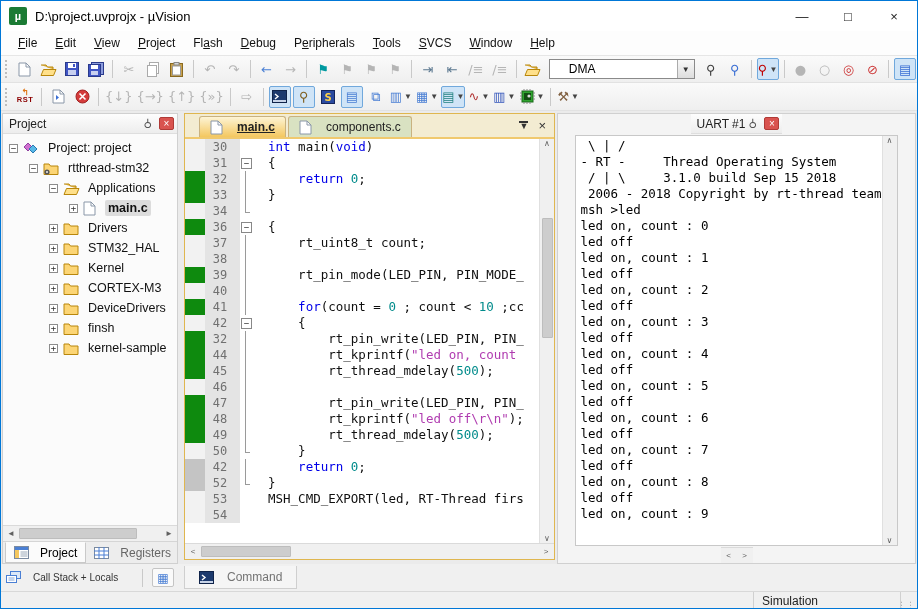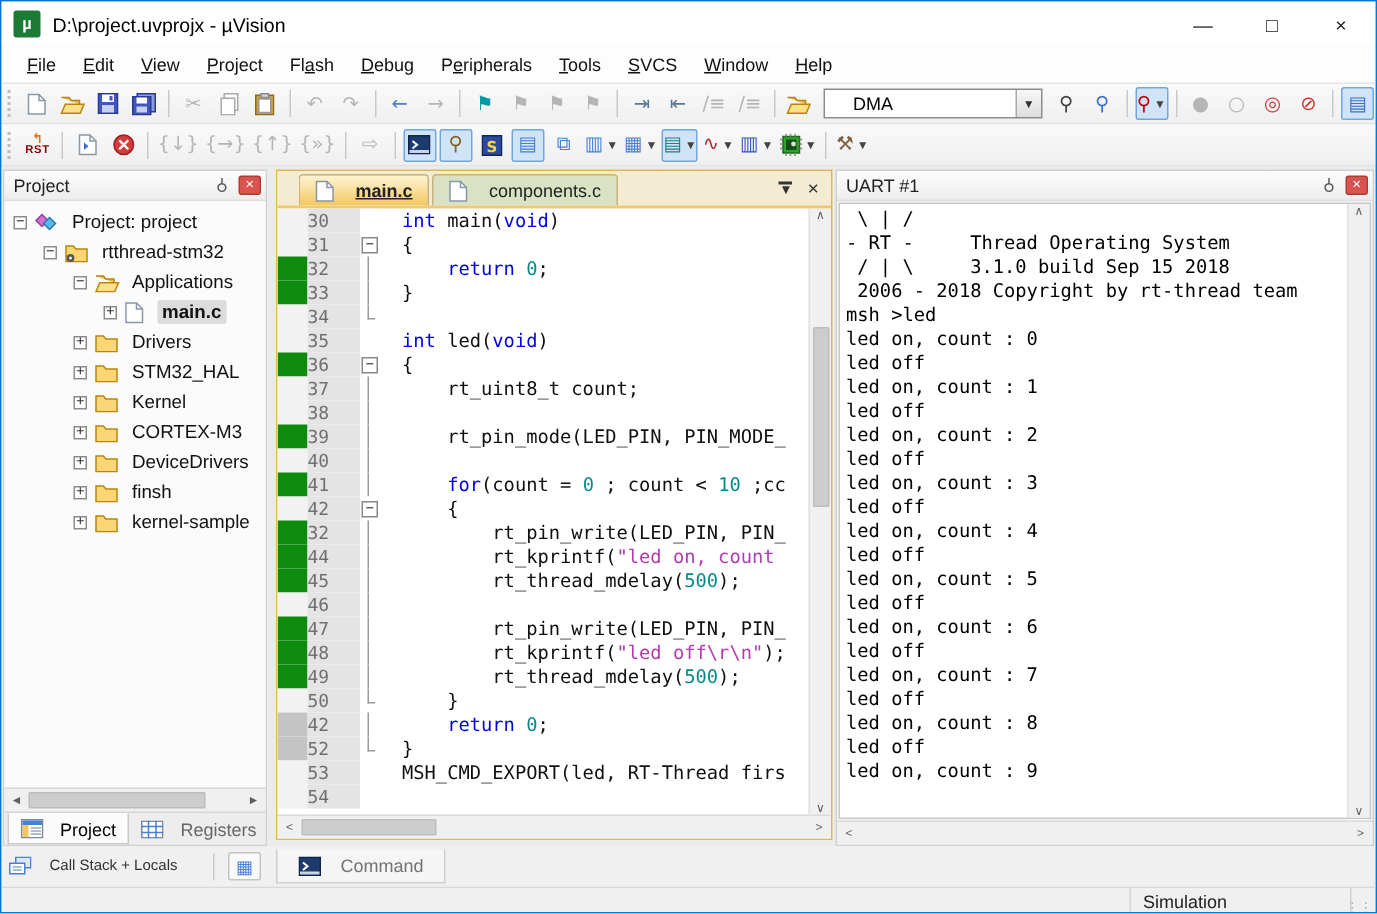--- a/index.html
+++ b/index.html
@@ -63,33 +63,33 @@
         border-bottom:none;border-radius:3px 3px 0 0;background:#D9E2C2;color:#222;margin-right:2px;}
   .etab.active{background:linear-gradient(#FDF4D5,#F4C75F);font-weight:bold;}
   .etab.active .elabel{text-decoration:underline;}
   .tabstrip .tsr{margin-left:auto;display:flex;align-items:center;gap:10px;padding:0 8px 4px 0;color:#333;}
   .ebody{flex:1;display:flex;overflow:hidden;}
   .code{flex:1;overflow:hidden;background:#fff;font-family:"DejaVu Sans Mono","Liberation Mono",monospace;font-size:12.5px;}
   .crow{height:16px;display:flex;align-items:center;}
   .mg{width:20px;align-self:stretch;background:#F2F2F2;flex:0 0 auto;}
   .mg.exec{background:#0E8A0E;}
   .mg.noexec{background:#C4C4C4;}
-  .lnum{width:35px;align-self:stretch;background:#E4E4E4;color:#707070;text-align:left;padding-right:5px;
+  .lnum{width:35px;align-self:stretch;background:#E4E4E4;color:#707070;text-align:center;padding-right:5px;
         font-size:12px;line-height:16px;flex:0 0 auto;}
   .fold{width:13px;align-self:stretch;position:relative;flex:0 0 auto;background:#fff;}
   .fold.mid::before{content:"";position:absolute;left:5px;top:0;bottom:0;border-left:1px solid #9a9a9a;}
   .fold.end::before{content:"";position:absolute;left:5px;top:0;height:9px;width:4px;border-left:1px solid #9a9a9a;border-bottom:1px solid #9a9a9a;}
   .fold.box::before{content:"−";position:absolute;left:1px;top:3px;width:9px;height:9px;line-height:8px;text-align:center;
         font-size:9px;border:1px solid #888;background:#fff;color:#333;}
   .ctext{margin:15px;white-space:pre;line-height:16px;}
   .s-kw{color:#0000E8;} .s-num{color:#008B8B;} .s-str{color:#B03CB0;} .s-p{color:#101010;}
   .vscroll{width:15px;background:#F0F0F0;border-left:1px solid #E0E0E0;display:flex;flex-direction:column;align-items:center;}
   .vthumb{width:11px;background:#CDCDCD;border:1px solid #BDBDBD;border-radius:1px;}
   
-  .dock-right{position:absolute;left:556px;right:1px;top:2px;bottom:0;display:flex;flex-direction:column;background:#F4F4F4;border:1px solid #D0D0D0;}
+  .dock-right{position:absolute;left:556px;right:1px;top:2px;bottom:0;display:flex;flex-direction:column;background:#F4F4F4;border:1px solid #D0D0D0;align-items:center;}
   .uartwrap{flex:1;display:flex;overflow:hidden;background:#fff;border:1px solid #C8C8C8;margin:1px;}
   .uart{flex:1;overflow:hidden;padding:2px 0 0 4px;}
   .uart pre{margin:0;font-family:"DejaVu Sans Mono","Liberation Mono",monospace;font-size:12.5px;line-height:16px;color:#000;}
   
   .bottomrow{position:relative;height:27px;background:#F0F0F0;}
   .csbar{position:absolute;left:1px;top:2px;width:176px;height:23px;display:flex;align-items:center;gap:5px;padding:0 4px;background:#F0F0F0;}
   .csbar .lbl{color:#333;font-size:10px;flex:1;}
   .minibtn{width:22px;height:19px;border:1px solid #C4C4C4;background:#FAFAFA;display:flex;align-items:center;justify-content:center;border-radius:2px;}
   .cmdtab{position:absolute;left:183px;top:2px;height:23px;display:flex;align-items:center;gap:6px;padding:0 14px;
           background:#F5F5F5;border:1px solid #CFCFCF;border-top:none;color:#737373;}
@@ -573,26 +573,20 @@
               <div class="fold mid"></div>
               <pre class="ctext"><span class="s-p">}</span></pre>
             </div>
             <div class="crow">
               <div class="mg"></div>
               <div class="lnum">34</div>
               <div class="fold end"></div>
               <pre class="ctext"></pre>
             </div>
             <div class="crow">
-              <div class="mg"></div>
-              <div class="lnum">35</div>
-              <div class="fold"></div>
-              <pre class="ctext"><span class="s-kw">int</span><span class="s-p"> led(</span><span class="s-kw">void</span><span class="s-p">)</span></pre>
-            </div>
-            <div class="crow">
               <div class="mg exec"></div>
               <div class="lnum">36</div>
               <div class="fold box"></div>
               <pre class="ctext"><span class="s-p">{</span></pre>
             </div>
             <div class="crow">
               <div class="mg"></div>
               <div class="lnum">37</div>
               <div class="fold mid"></div>
               <pre class="ctext"><span class="s-p">    rt_uint8_t count;</span></pre>

